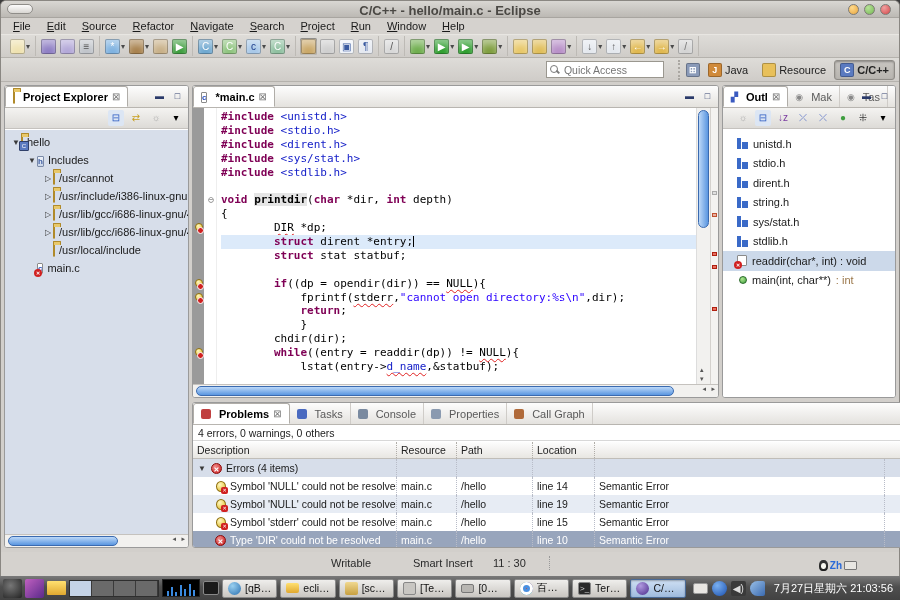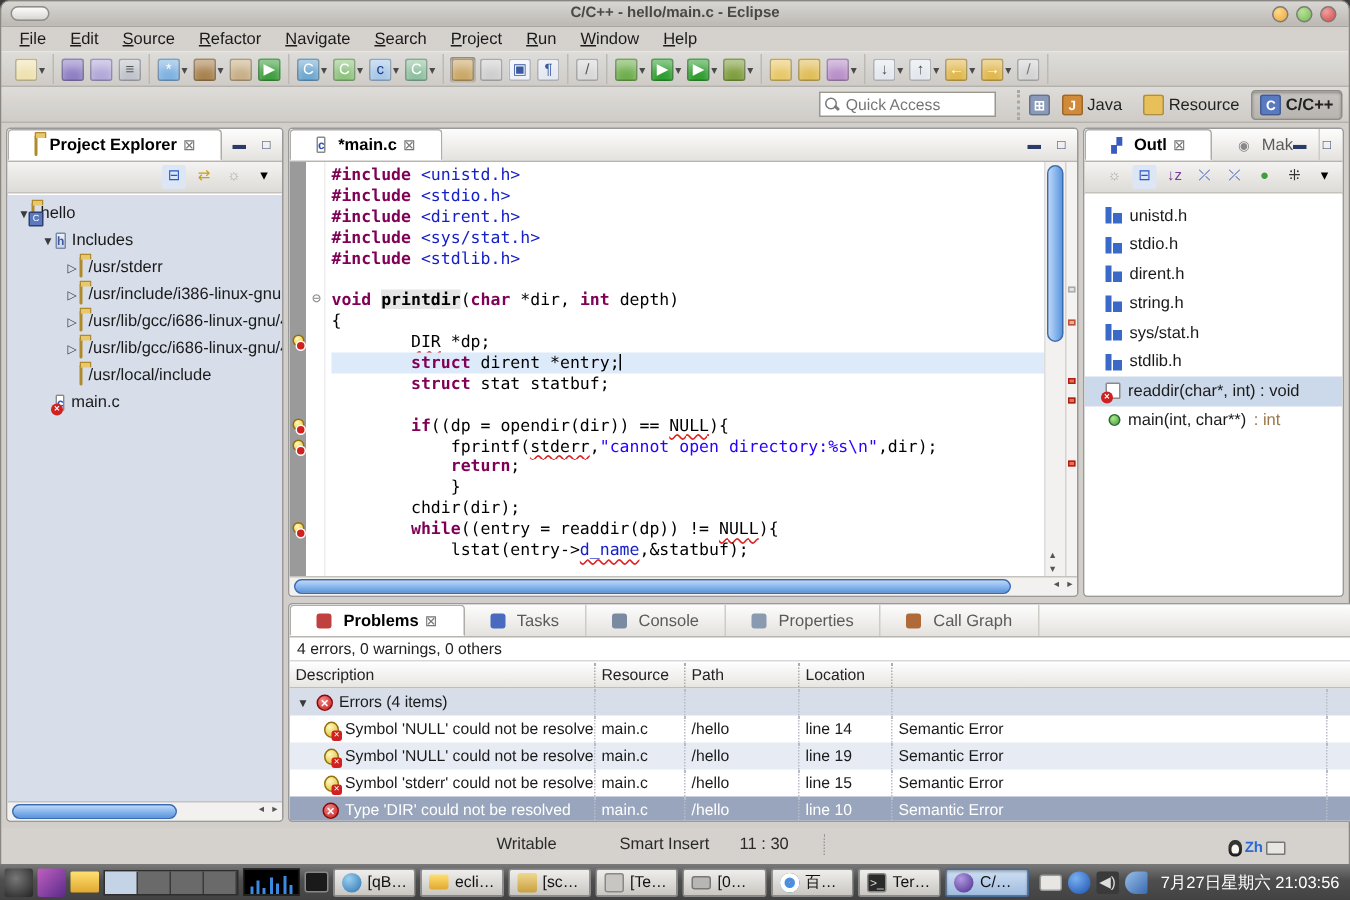--- a/index.html
+++ b/index.html
@@ -7,21 +7,21 @@
               font-family:"Liberation Sans", sans-serif; }
   #stage { position:relative; width:900px; height:600px; }
 
   
   #win { position:absolute; left:0; top:0; width:900px; height:576px;
          background:#d5d2ce; border-radius:6px 6px 0 0; border:1px solid #8a8782; border-bottom:none; }
   #titlebar { position:relative; height:17px; border-radius:5px 5px 0 0;
               background:linear-gradient(#d9d7d3,#bcb9b4); border-bottom:1px solid #a8a5a0; }
   #title-pill { position:absolute; left:6px; top:3px; width:26px; height:10px; border-radius:6px;
                 background:linear-gradient(#fcfcfc,#d8d6d2); border:1px solid #8f8d89; }
-  #title-text { position:absolute; left:0; right:0; top:2px; text-align:center; font-size:10px;
+  #title-text { position:absolute; left:0; right:0; top:2px; text-align:center; font-size:13px;
                 font-weight:bold; color:#4a4844; }
   .tb-circle { position:absolute; top:3px; width:11px; height:11px; border-radius:50%; border:1px solid #7d7a75; }
   #btn-min { right:40px; background:radial-gradient(circle at 35% 30%, #ffd98a,#e8a63f); }
   #btn-max { right:24px; background:radial-gradient(circle at 35% 30%, #b7e398,#77b855); }
   #btn-close { right:8px;  background:radial-gradient(circle at 35% 30%, #f0a0a0,#d4484a); }
 
   #menubar { height:16px; display:flex; align-items:center; padding-left:5px; gap:2px;
              background:#d5d2ce; }
   .mi { font-size:11px; color:#1a1a1a; padding:1px 7px; cursor:default; }
   .mi:first-letter { text-decoration:underline; }
@@ -52,21 +52,21 @@
   .pbtn.active { background:linear-gradient(#c8c5c0,#b8b5b0); border-color:#8f8c87;
                  box-shadow:inset 0 1px 2px rgba(0,0,0,.3); font-weight:bold; }
   .picon { width:14px; height:14px; border-radius:2px; font-size:9px; font-weight:bold; color:#fff;
            text-align:center; line-height:14px; box-shadow:inset 0 0 0 1px rgba(0,0,0,.25); }
 
   
   #main { position:absolute; left:0; top:81px; width:898px; height:470px; background:#d2cfcb; }
   .panel { position:absolute; background:#fff; border:1px solid #9a9a9a; border-radius:3px; overflow:hidden; }
   .tabbar { height:22px; display:flex; align-items:flex-end; background:linear-gradient(#fdfdfd,#e4e2de);
             border-bottom:1px solid #b8b5b0; position:relative; }
-  .vtab { display:flex; align-items:center; gap:4px; height:21px; padding:0 17px; font-size:11px; color:#5a5a5a;
+  .vtab { display:flex; align-items:center; gap:4px; height:21px; padding:0 7px; font-size:11px; color:#5a5a5a;
           border-right:1px solid #cfccc8; }
   .vtab.sel { background:#fff; border:1px solid #b0ada8; border-bottom:1px solid #fff; border-radius:3px 3px 0 0;
               color:#000; font-weight:bold; }
   .closex { font-size:10px; color:#777; font-weight:normal; }
   .winbtns { position:absolute; right:3px; top:3px; display:flex; gap:3px; }
   .wb { width:15px; height:15px; font-size:9px; line-height:15px; text-align:center; color:#2a3a6a;
         border-radius:2px; }
   .ptoolbar { height:21px; display:flex; align-items:center; justify-content:flex-end; gap:4px;
               background:linear-gradient(#f4f3f1,#dddbd7); border-bottom:1px solid #c5c2be; padding-right:4px; }
   .pti { width:16px; height:16px; border-radius:2px; font-size:10px; line-height:16px; text-align:center; }
@@ -384,21 +384,21 @@
               <span>hello</span>
             </div>
             <div class="trow" style="padding-left:22px;">
               <span class="arrow">▼</span>
               <span class="ticn"><span class="ic-inc">h</span></span>
               <span>Includes</span>
             </div>
             <div class="trow" style="padding-left:38px;">
               <span class="arrow">▷</span>
               <span class="ticn"><span class="ic-folder"></span></span>
-              <span>/usr/stderr</span>
+              <span>/usr/cannot</span>
             </div>
             <div class="trow" style="padding-left:38px;">
               <span class="arrow">▷</span>
               <span class="ticn"><span class="ic-folder"></span></span>
               <span>/usr/include/i386-linux-gnu</span>
             </div>
             <div class="trow" style="padding-left:38px;">
               <span class="arrow">▷</span>
               <span class="ticn"><span class="ic-folder"></span></span>
               <span>/usr/lib/gcc/i686-linux-gnu/4.7/</span>

